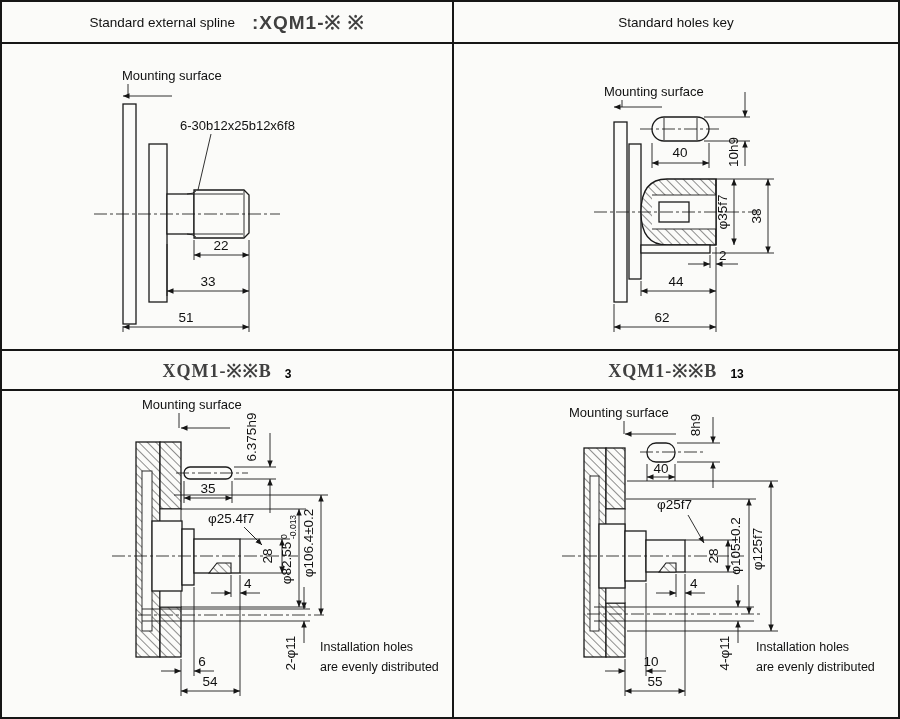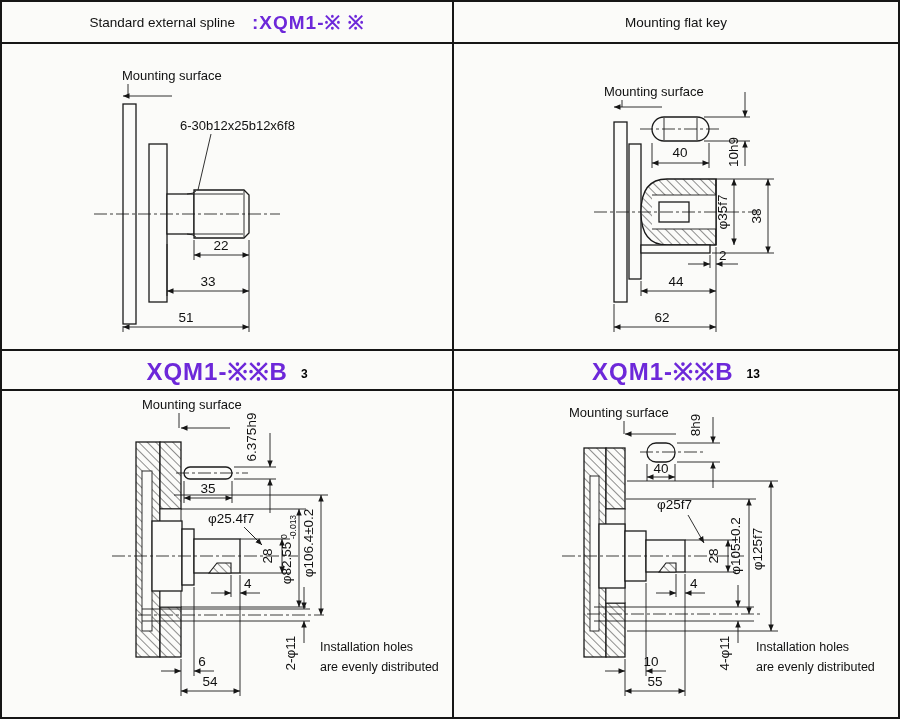--- a/index.html
+++ b/index.html
@@ -5,22 +5,22 @@
   html,body{margin:0;padding:0;background:#e9e9e9;}
   .sheet{width:900px;height:719px;box-sizing:border-box;background:#fbfbf9;
     border:2px solid #161616;display:grid;
     grid-template-columns:452px 444px;grid-template-rows:42px 307px 40px 326px;
     font-family:"Liberation Sans",sans-serif;}
   .cell{border-right:2px solid #161616;border-bottom:2px solid #161616;position:relative;overflow:hidden;}
   .last-col{border-right:none;}
   .last-row{border-bottom:none;}
   .hdr{display:flex;align-items:center;justify-content:center;gap:17px;}
   .hdr .pre{font-size:13.5px;color:#111;}
-  .hdr .mod{font-size:19px;font-weight:bold;color:#6d28d9;letter-spacing:1px;}
-  .hdr2 .mod{font-size:24px;}
+  .hdr .mod{font-size:19px;font-weight:bold;color:#404040;letter-spacing:1px;}
+  .hdr2 .mod{font-size:18px;font-family:Liberation Serif, serif;}
   .hdr .sub{font-size:12px;font-weight:bold;align-self:center;margin-left:-4px;margin-top:8px;}
   svg{display:block;}
   .ln{stroke:#1a1a1a;stroke-width:1.3;fill:none;}
   .wh{fill:#fbfbf9;stroke:#1a1a1a;stroke-width:1.3;}
   .tn{stroke:#1a1a1a;stroke-width:0.9;fill:none;}
   .dm{stroke:#1a1a1a;stroke-width:0.9;fill:none;}
   .cl{stroke:#1a1a1a;stroke-width:0.85;fill:none;stroke-dasharray:13 3 3 3;}
   text{font:13.5px "Liberation Sans",sans-serif;fill:#101010;}
   .lb{font-size:13px;}
   .sm{font-size:8.5px;}
@@ -29,21 +29,21 @@
 </head>
 <body>
 
 <div class="sheet">
 
   <div class="cell hdr">
     <span class="pre">Standard external spline</span>
     <span class="mod">:XQM1-※ ※</span>
   </div>
   <div class="cell hdr last-col">
-    <span class="pre">Mounting flat key</span>
+    <span class="pre">Standard holes key</span>
   </div>
 
   <div class="cell">
     <svg width="450" height="305" viewBox="0 0 450 305">
       <defs>
         <marker id="a1" viewBox="0 0 10 10" refX="9.5" refY="5" markerWidth="8" markerHeight="8" orient="auto-start-reverse">
           <path d="M0.5,1.2 L9.5,5 L0.5,8.8 Z" fill="#161616"></path>
         </marker>
       </defs>
       <g>

